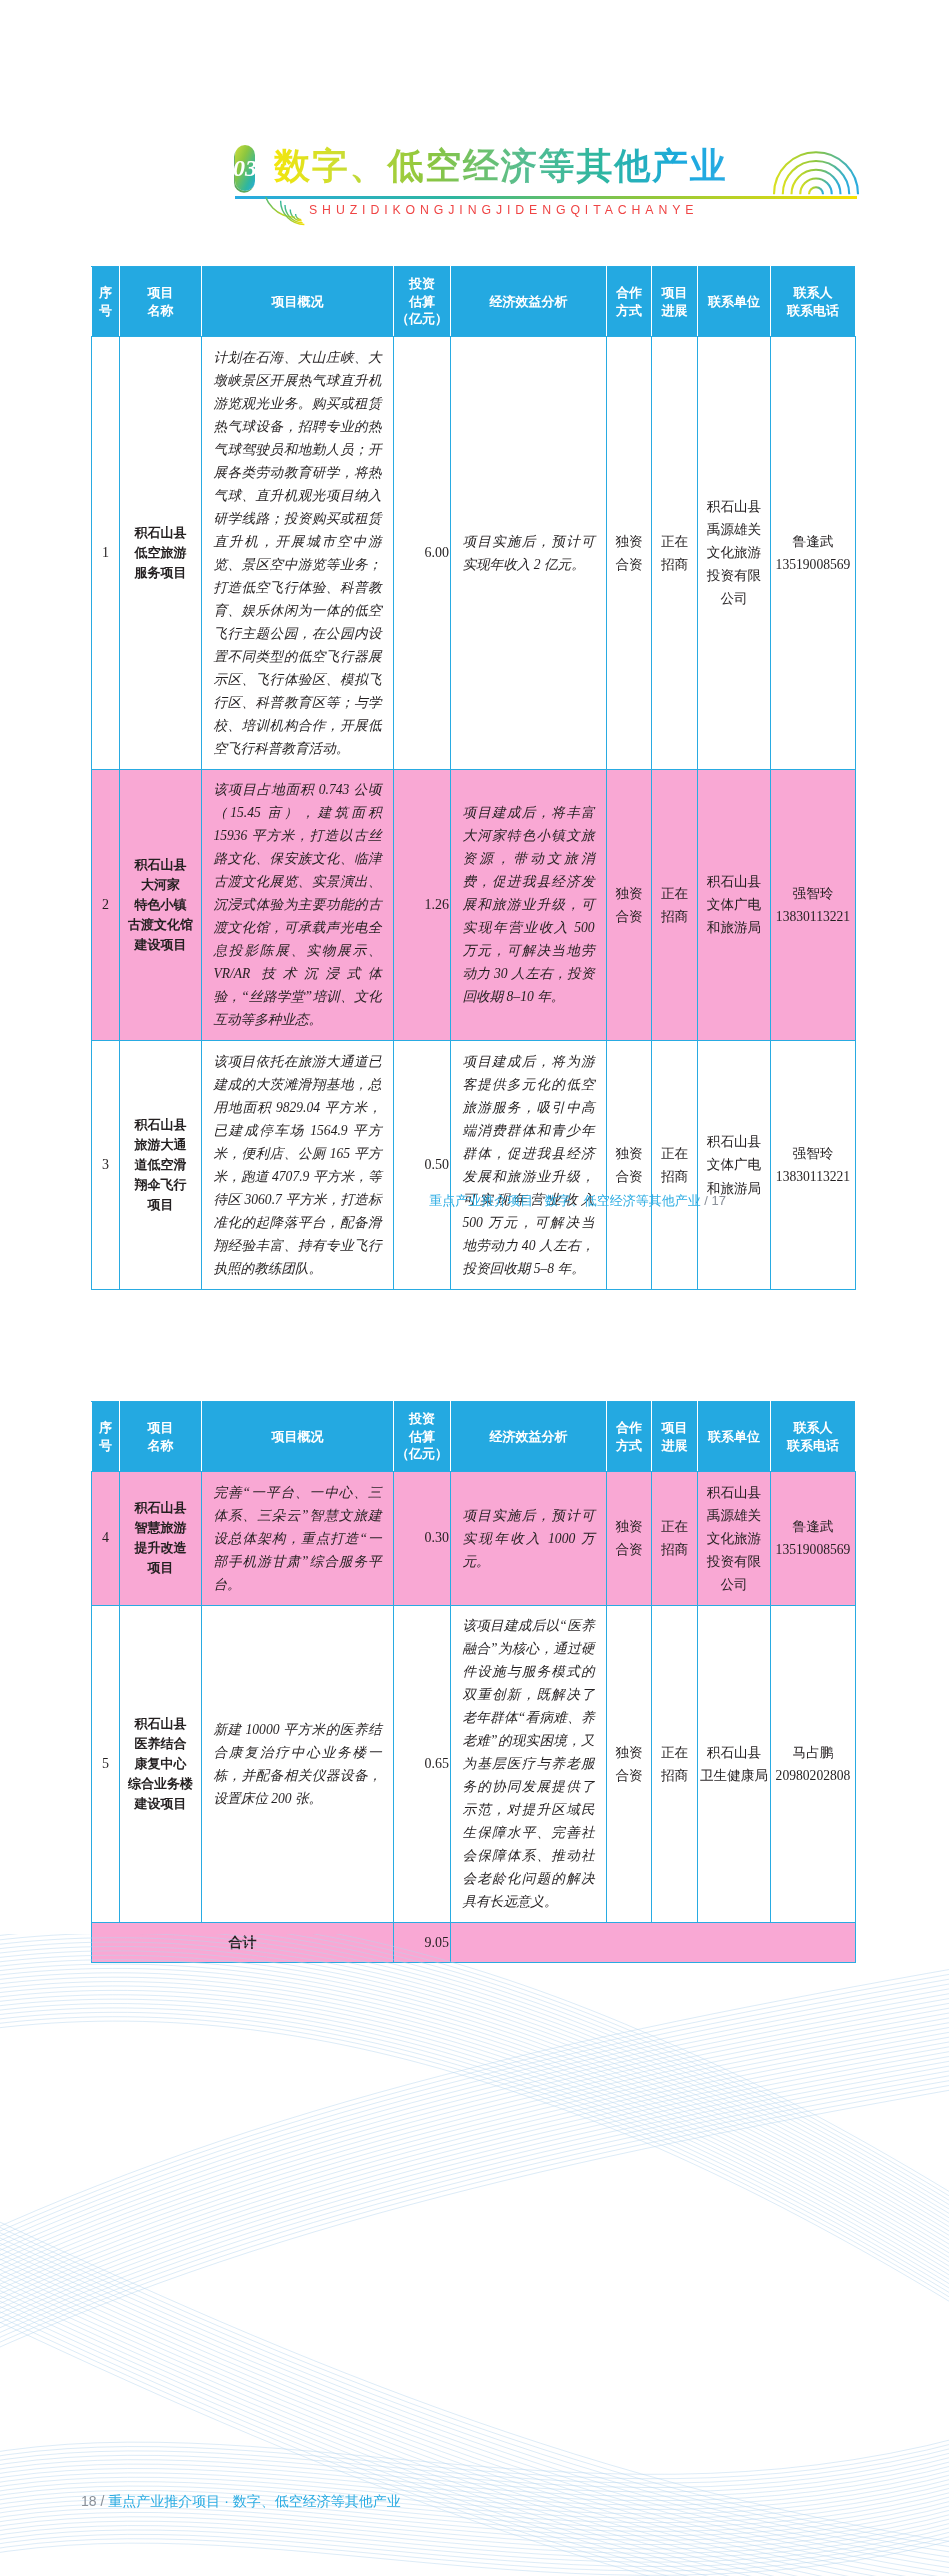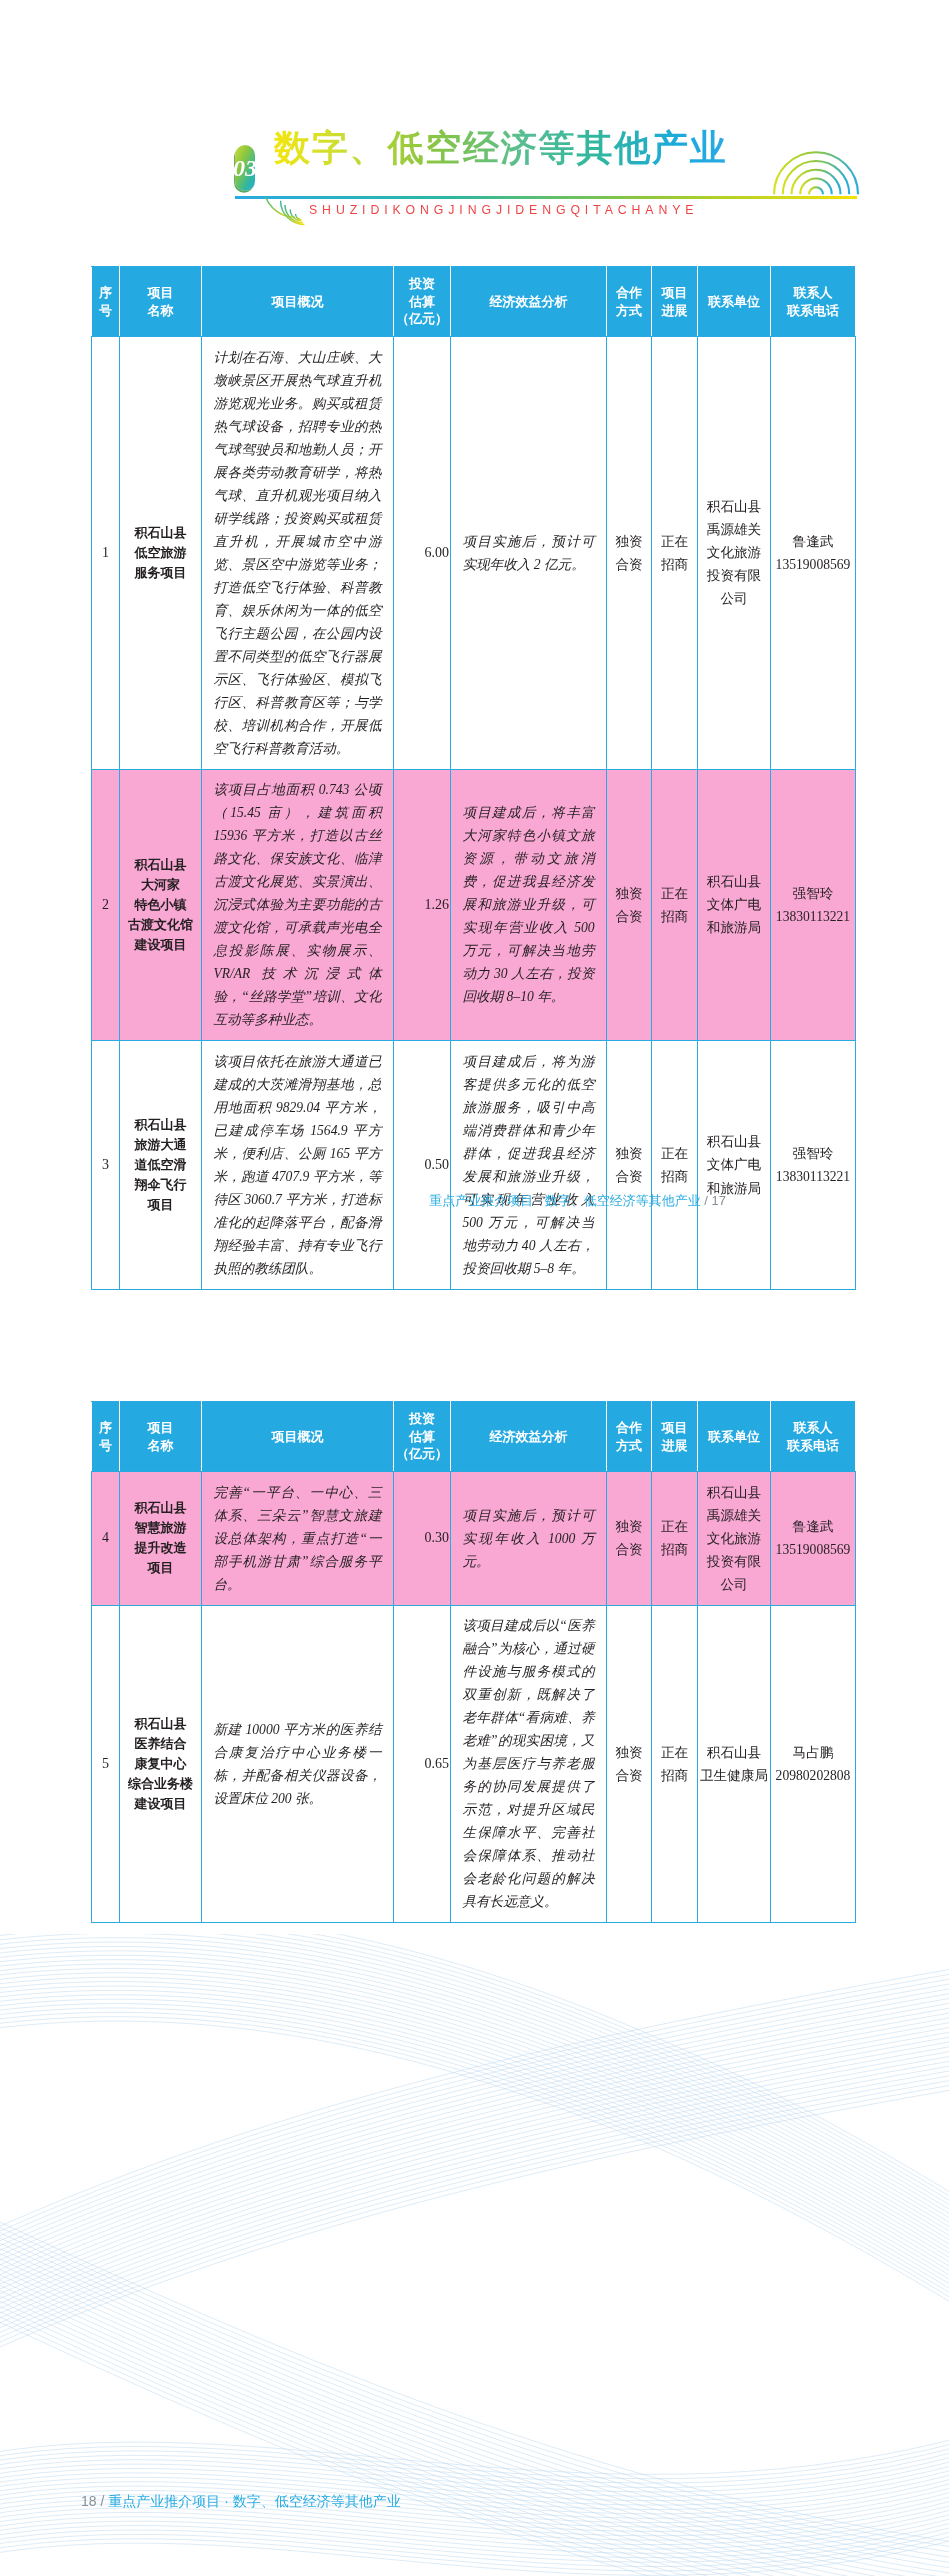--- a/index.html
+++ b/index.html
@@ -12,21 +12,21 @@
     position:absolute;left:235px;top:145px;width:20px;height:46px;
     border-radius:12px;background:linear-gradient(115deg,#cede3b 0%,#8cc63f 35%,#2eb6a0 75%,#29abe2 100%);
     display:flex;align-items:center;justify-content:center;
     box-shadow:-0.9px 1.8px 0 #5ba85b;
   }
   .badge span{
     font-family:"Liberation Serif","DejaVu Serif",serif;
     font-style:italic;font-weight:bold;color:#fff;font-size:24px;
   }
   .sec-title{
-    position:absolute;left:274px;top:124px;height:47px;line-height:47px;
+    position:absolute;left:274px;top:142px;height:47px;line-height:47px;
     font-size:36px;font-weight:bold;letter-spacing:1.8px;white-space:nowrap;
     background:linear-gradient(90deg,#f3e60e 0%,#c8dc36 16%,#8cc63f 34%,#57bd92 55%,#2eb6a0 72%,#1ba9e0 90%,#29abe2 100%);
     -webkit-background-clip:text;background-clip:text;color:transparent;-webkit-text-fill-color:transparent;
   }
   .sec-underline{
     position:absolute;left:235px;top:196px;width:622px;height:2.6px;
     background:linear-gradient(90deg,#29abe2 0%,#2eb6a0 35%,#8cc63f 65%,#f5e003 100%);
   }
   .sec-subtitle{
     position:absolute;left:309px;top:203px;font-size:12.3px;letter-spacing:4.9px;
@@ -282,20 +282,25 @@
     <td class="c-num">0.65</td>
     <td class="c-text">该项目建成后以“医养融合”为核心，通过硬件设施与服务模式的双重创新，既解决了老年群体“看病难、养老难”的现实困境，又为基层医疗与养老服务的协同发展提供了示范，对提升区域民生保障水平、完善社会保障体系、推动社会老龄化问题的解决具有长远意义。</td>
     <td class="c-small">独资
 合资</td>
     <td class="c-small">正在
 招商</td>
     <td class="c-small">积石山县
 卫生健康局</td>
     <td class="c-small">马占鹏
 20980202808</td>
+  </tr>
+  <tr style="height:40px" class="alt">
+    <td class="c-total-label" colspan="3">合计</td>
+    <td class="c-num">9.05</td>
+    <td colspan="5"></td>
   </tr>
 </tbody>
   </table>
 
 <svg id="waves" width="949" height="642" viewBox="0 0 1080 731">
     <path d="M -60 -10 C 300 -70, 680 40, 1140 330"></path>
     <path d="M -60 -5 C 300 -65, 680 45, 1140 335"></path>
     <path d="M -60 0 C 300 -60, 680 50, 1140 340"></path>
     <path d="M -60 5 C 300 -55, 680 55, 1140 345"></path>
     <path d="M -60 10 C 300 -50, 680 60, 1140 350"></path>

